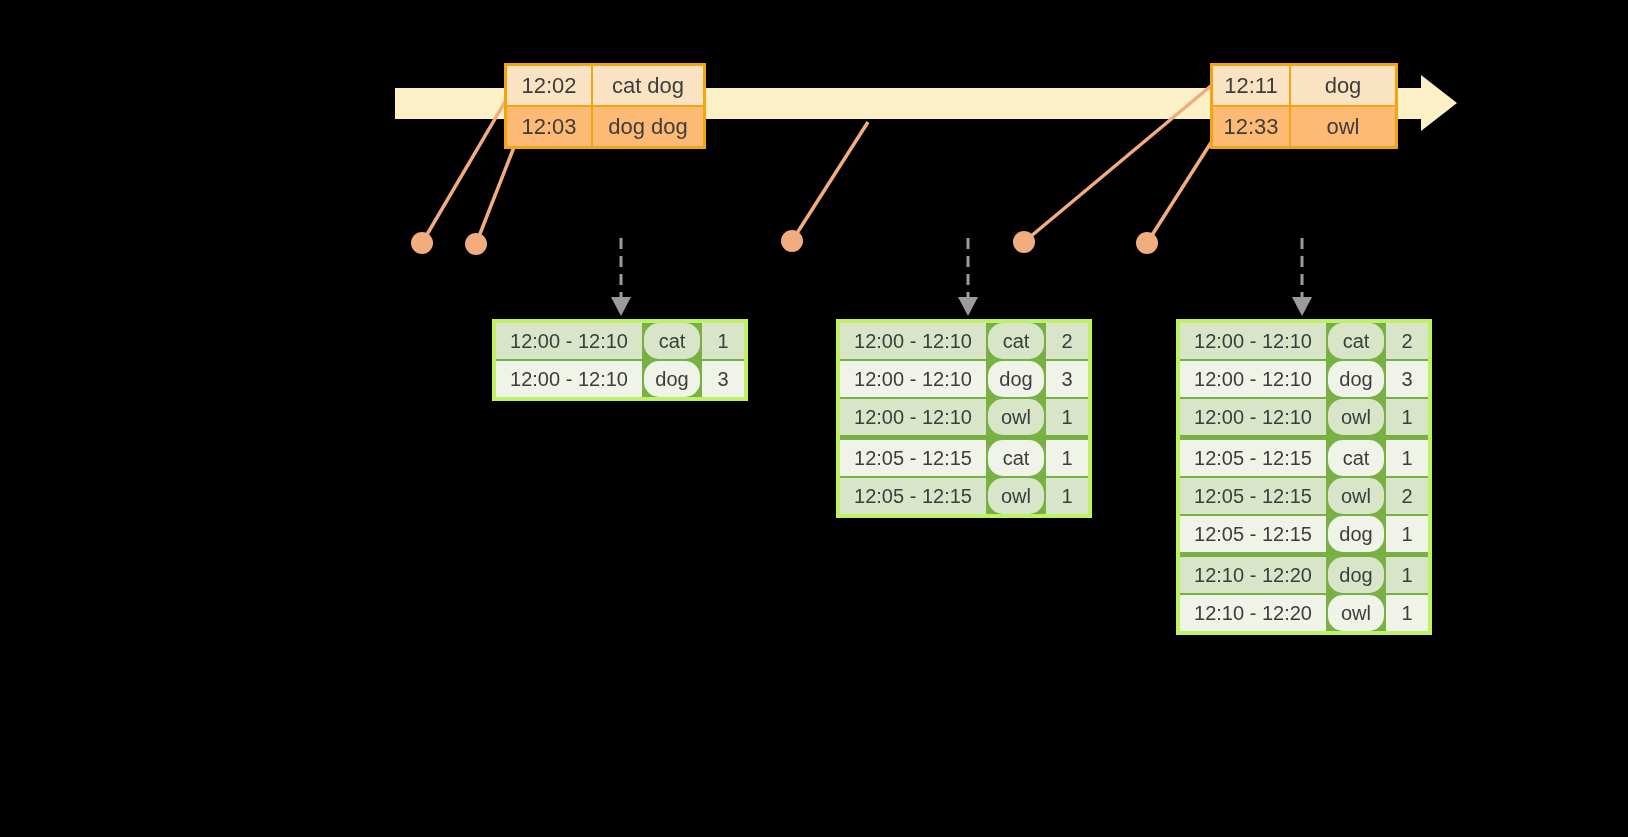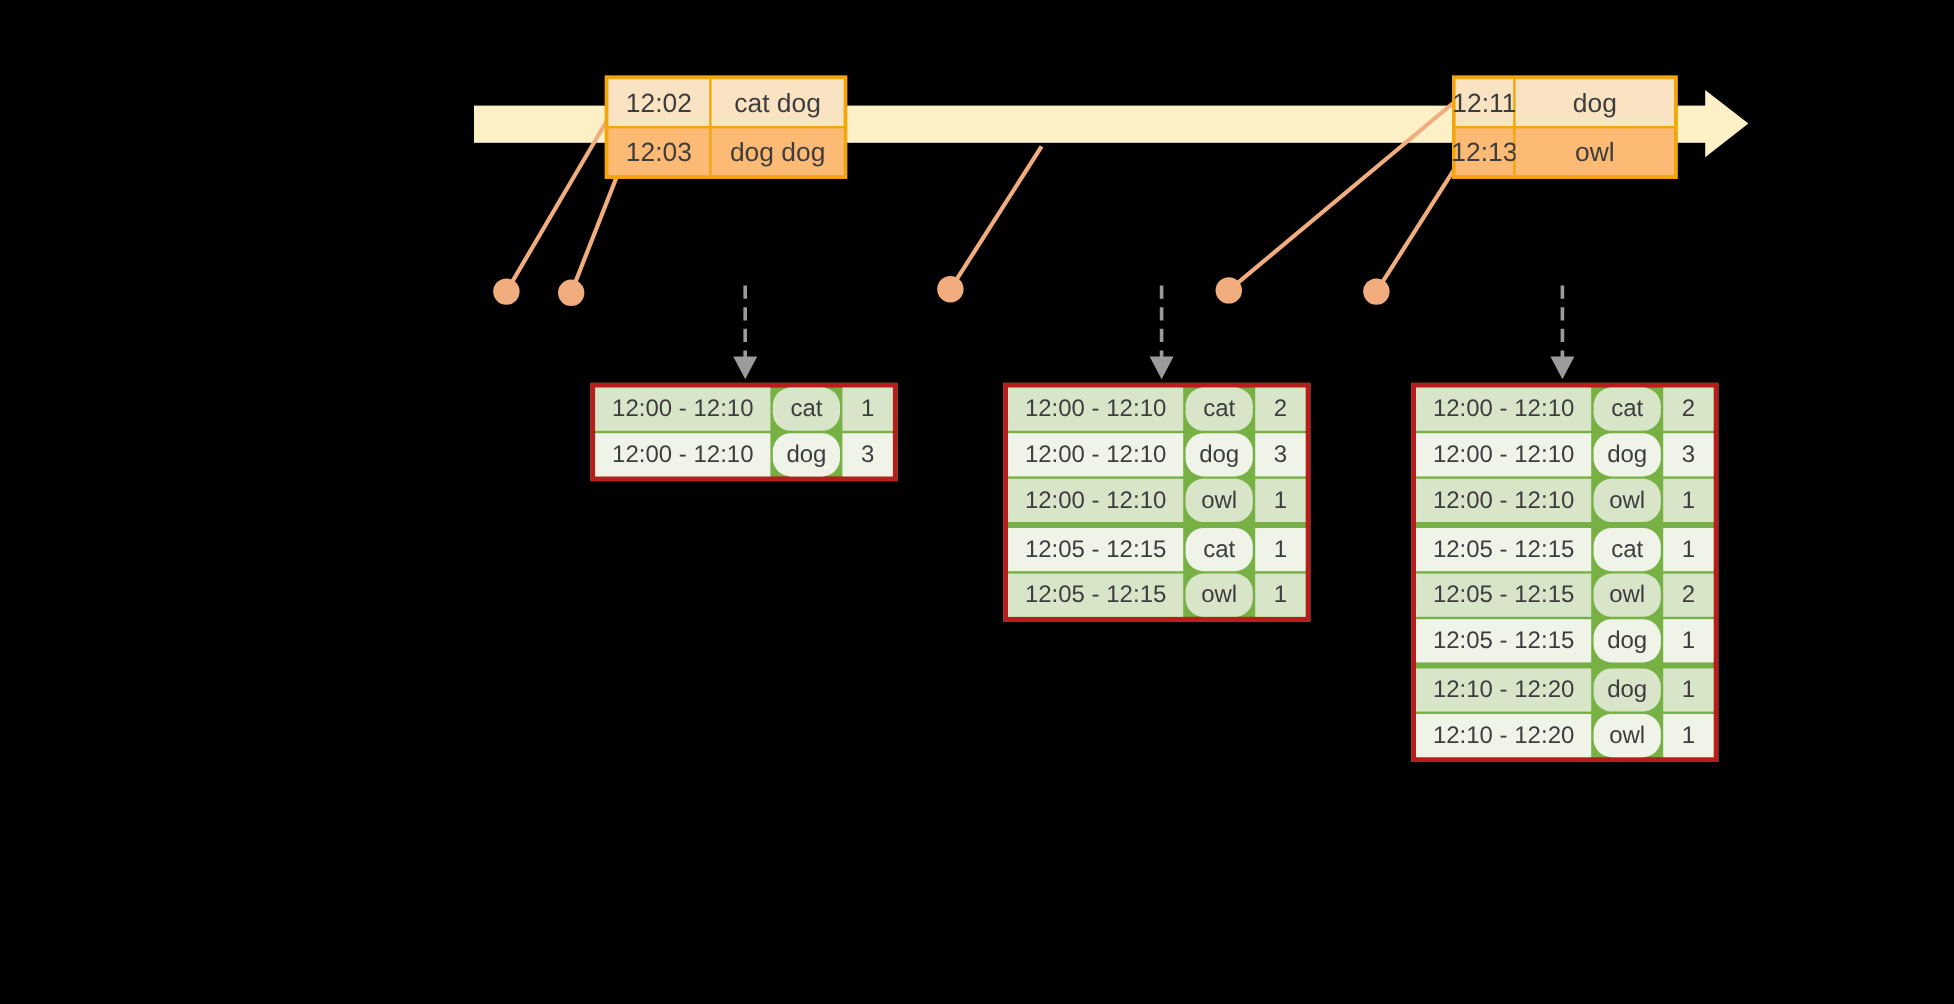--- a/index.html
+++ b/index.html
@@ -20,30 +20,30 @@
     border:3px solid #f2a60d;
     background:#f2a60d;
     gap:2px;
   }
   .erow{display:flex;flex:1;gap:2px;}
   .ecell{
     display:flex;align-items:center;justify-content:center;
     font-size:22px;line-height:1;
   }
   .ecell.time{width:84px;}
-  .etable.narrowtime .ecell.time{width:48px;}
+  .etable.narrowtime .ecell.time{width:76px;}
   .ecell.words{flex:1;}
   .fill-dark{background:#fae3c2;}
   .fill-light{background:#fdba74;}
 
   
   .gtable{
     position:absolute;
     display:flex;flex-direction:column;
-    border:4px solid #b91c1c;
+    border:4px solid #bef264;
     background:#77b144;
     gap:2px;
   }
   .grow{display:flex;gap:2px;height:36px;}
   .grow.sep{margin-top:3px;}
   .gcell{
     display:flex;align-items:center;justify-content:center;
     font-size:20px;line-height:1;
   }
   .gcell.window{width:146px;}
@@ -101,21 +101,21 @@
     </div>
   </div>
 
 
   <div class="etable narrowtime" style="left:1210px;top:63px;width:182px;height:80px;">
     <div class="erow">
       <div class="ecell time fill-dark">12:11</div>
       <div class="ecell words fill-dark">dog</div>
     </div>
     <div class="erow">
-      <div class="ecell time fill-light">12:13</div>
+      <div class="ecell time fill-light">12:33</div>
       <div class="ecell words fill-light">owl</div>
     </div>
   </div>
 
   <div class="gtable" style="left:492px;top:319px;">
     <div class="grow">
       <div class="gcell window gfill-dark">12:00 - 12:10</div>
       <div class="gcell word gfill-dark">cat</div>
       <div class="gcell count gfill-dark">1</div>
     </div>

